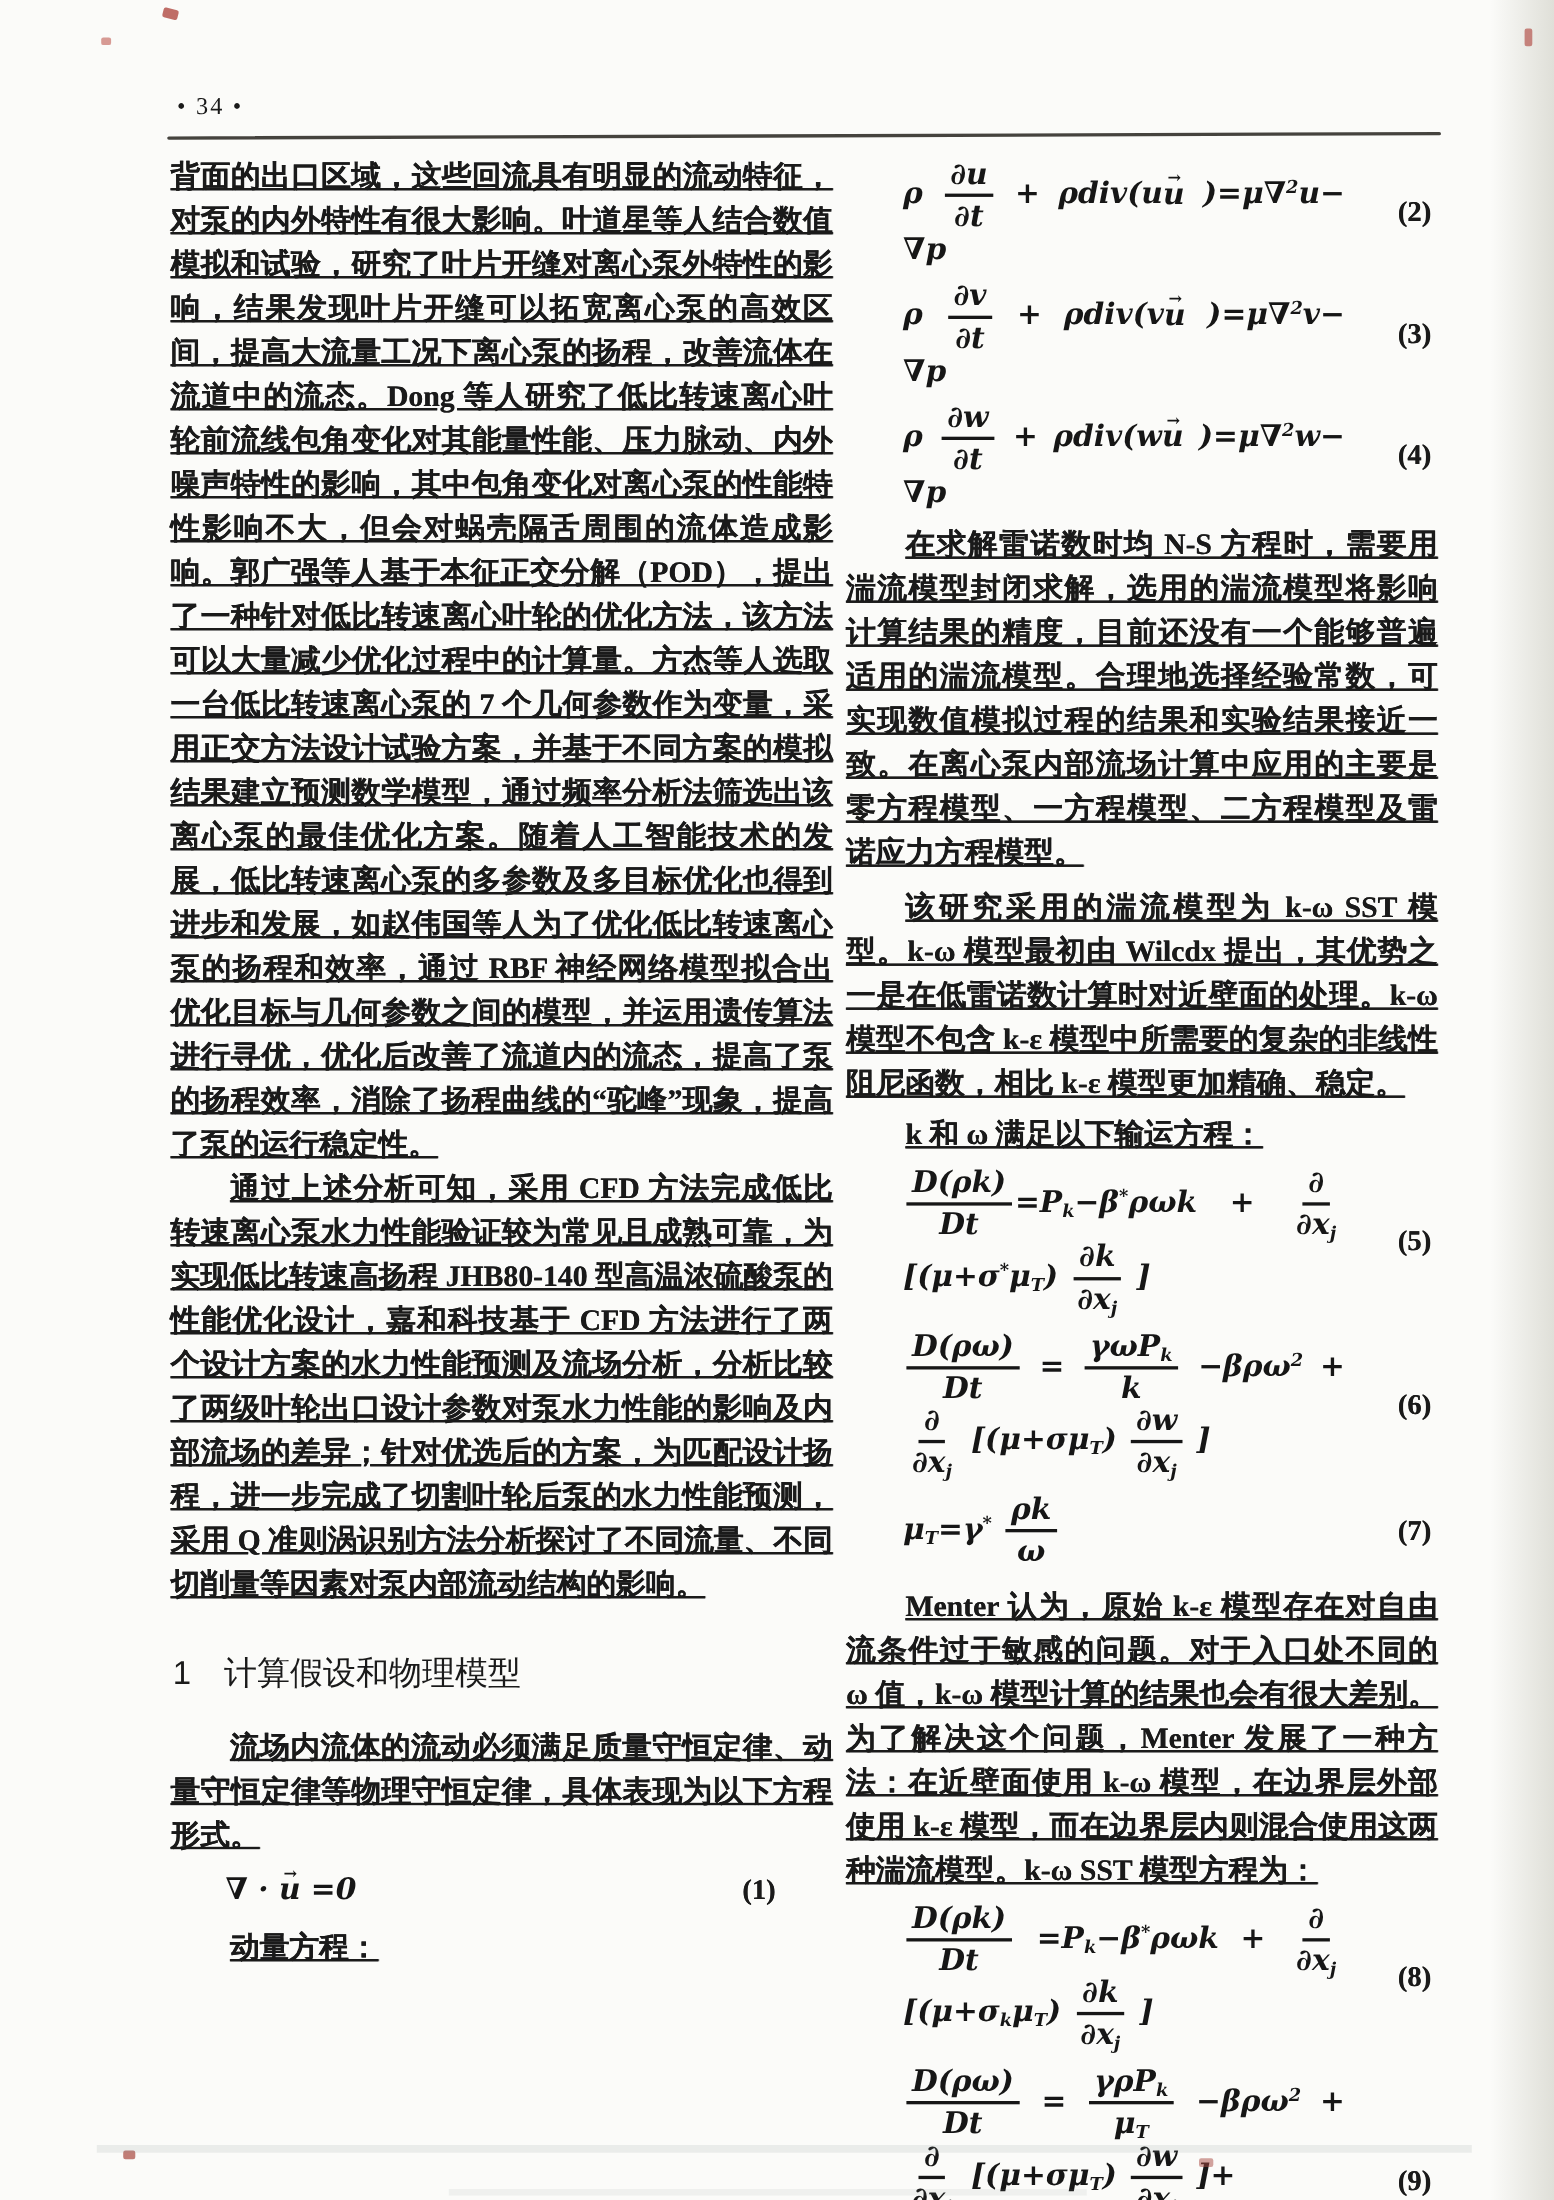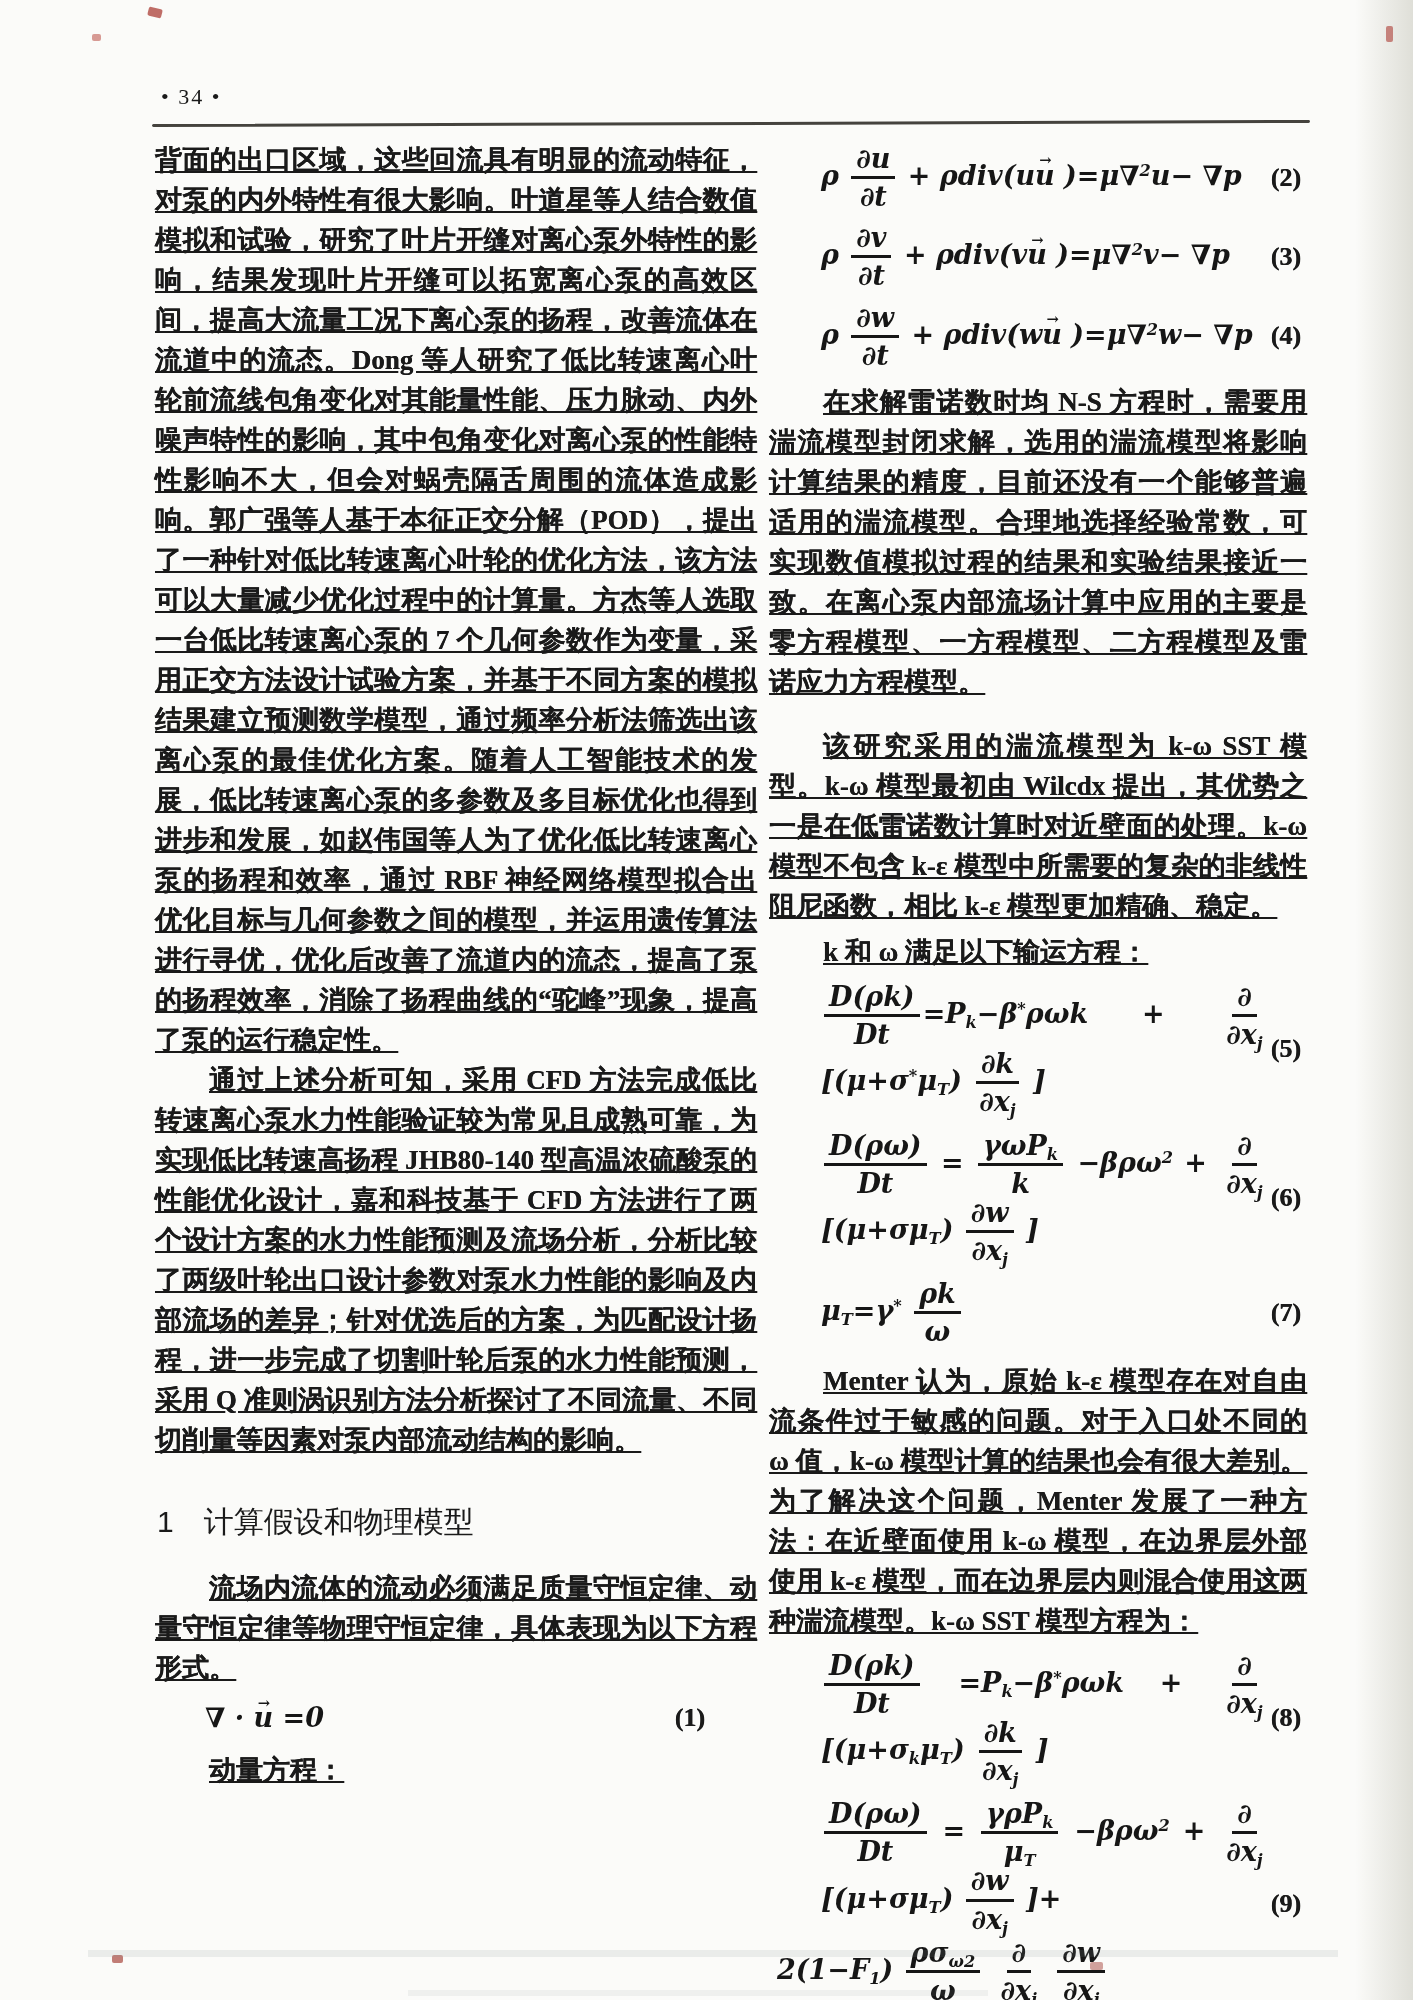--- a/index.html
+++ b/index.html
@@ -23,36 +23,36 @@
   .para{margin:0;text-shadow:0.3px 0 0 currentColor;text-decoration:underline;}
   .ind{text-indent:2em;}
   .sec-h{
     font-family:"Liberation Sans","DejaVu Sans",sans-serif;
     font-size:30px;font-weight:normal;margin:44px 0 28px 2px;line-height:1.2;
     text-align:left;text-indent:0;
   }
   .eq-row{display:flex;align-items:center;}
   .eq-body{flex:1;font-family:"DejaVu Serif","Liberation Serif",serif;font-style:italic;font-weight:bold;color:#161616;line-height:1.15;}
   .eq-num{font-style:normal;font-weight:bold;font-size:26px;margin-right:6px;text-shadow:0.3px 0 0 currentColor;}
-  .col-right .eq-row{padding-left:52px;font-size:27px;}
+  .col-right .eq-row{padding-left:52px;font-size:27px;gap:48px;}
   .col-right .eq-row.mom{margin:4px 0 12px;}
   .col-right .eq-row.mid{margin:10px 0 14px;justify-content:flex-end;}
   .eq-left{padding-left:50px;padding-right:46px;font-size:27px;margin:10px 0 12px;}
   .eq-line{margin:4px 0;}
   .eq9-line2{margin-left:-44px;}
   .frac{display:inline-flex;flex-direction:column;align-items:center;vertical-align:middle;margin:0 3px;line-height:1.08;text-align:center;}
   .fnum{display:block;padding:0 5px 3px;border-bottom:3px solid currentColor;}
   .fden{display:block;padding:3px 5px 0;}
   sub,sup{font-size:0.6em;line-height:0;}
   sup{vertical-align:0.55em;}
   sub{vertical-align:-0.28em;}
   .vec{position:relative;display:inline-block;}
   .vec::after{content:"→";position:absolute;left:0.28em;top:-0.52em;font-size:0.55em;}
   
-  .mt6{margin-top:6px;} .mt10{margin-top:24px;} .mt8{margin-top:8px;}
+  .mt6{margin-top:6px;} .mt10{margin-top:10px;} .mt8{margin-top:8px;}
   
   .edge-right{position:absolute;top:0;right:0;width:58px;height:2000px;background:linear-gradient(to right,rgba(222,222,216,0),rgba(218,218,210,0.85));}
   .mark{position:absolute;border-radius:2px;}
   .m1{left:148px;top:8px;width:14px;height:9px;background:#b04a42;opacity:.8;transform:rotate(14deg);}
   .m2{left:92px;top:34px;width:9px;height:7px;background:#c05a50;opacity:.6;}
   .m3{left:1386px;top:26px;width:7px;height:16px;background:#b04a42;opacity:.65;}
   .m4{left:112px;top:1955px;width:11px;height:8px;background:#a8473f;opacity:.7;}
   .m5{left:1090px;top:1962px;width:13px;height:8px;background:#a8473f;opacity:.5;}
   .band1{position:absolute;left:88px;top:1950px;width:1250px;height:7px;background:#8a9296;opacity:.14;}
   .band2{position:absolute;left:408px;top:1990px;width:580px;height:6px;background:#8a9296;opacity:.10;}

